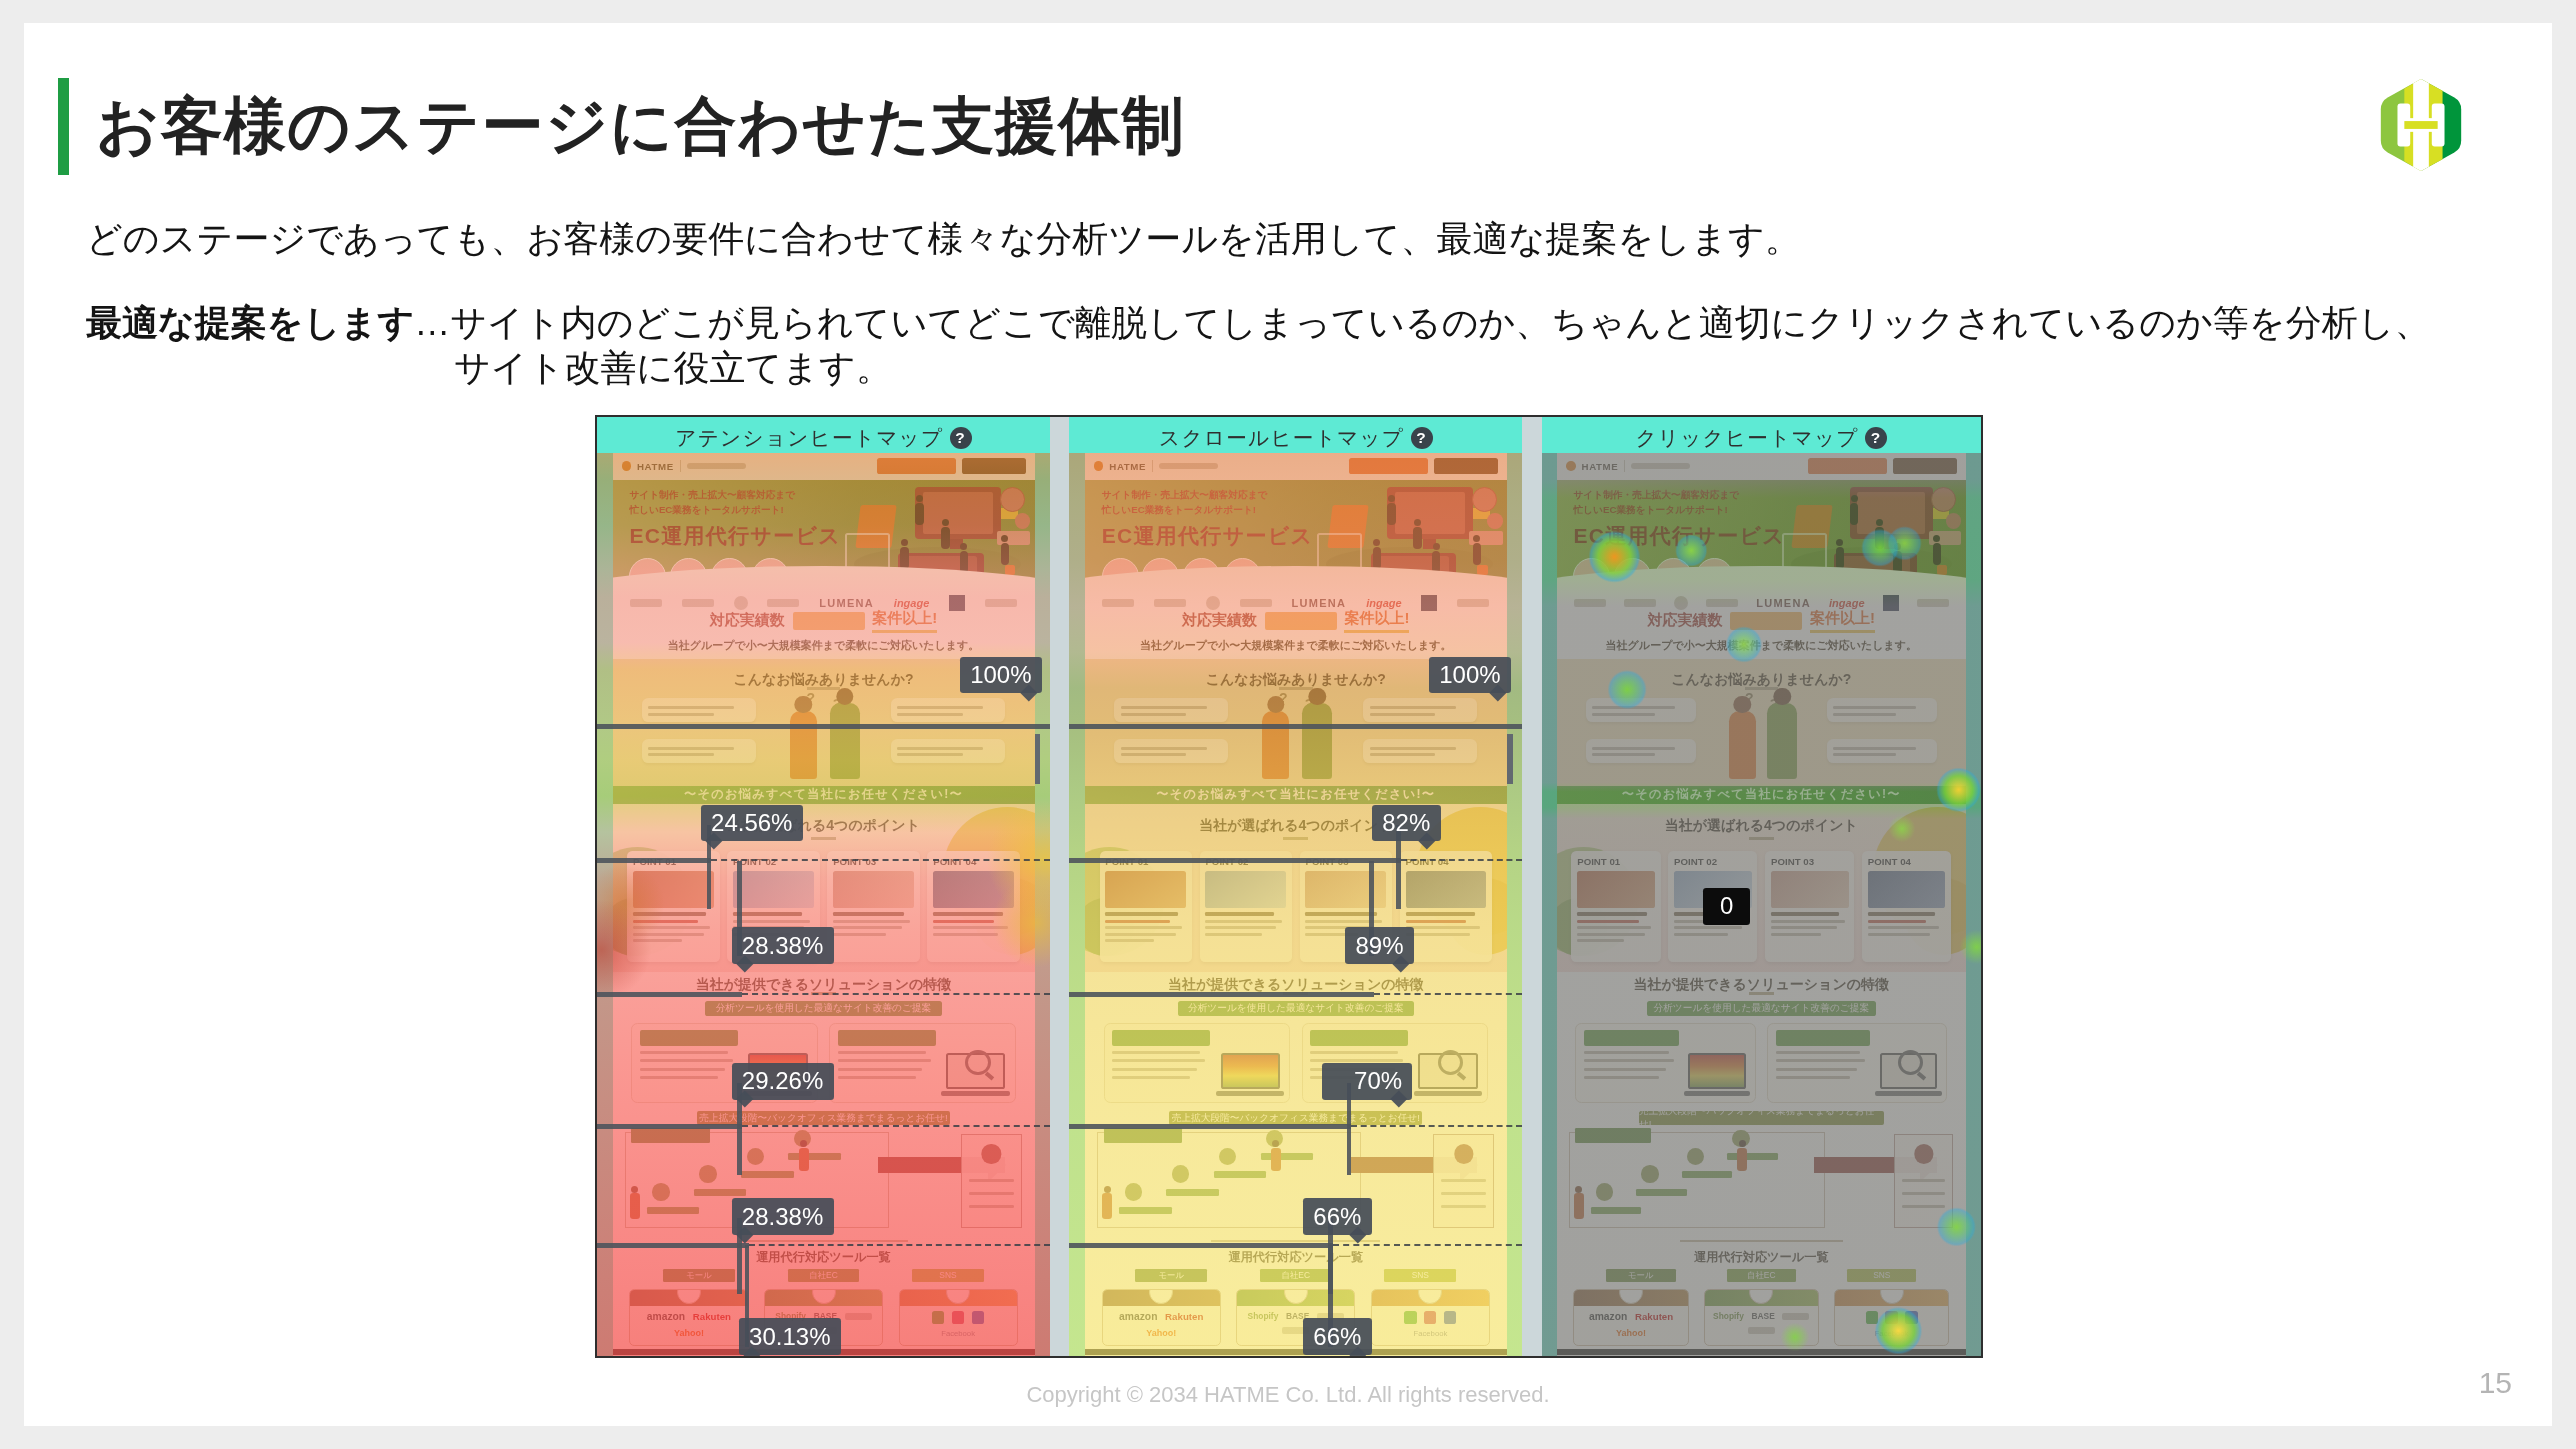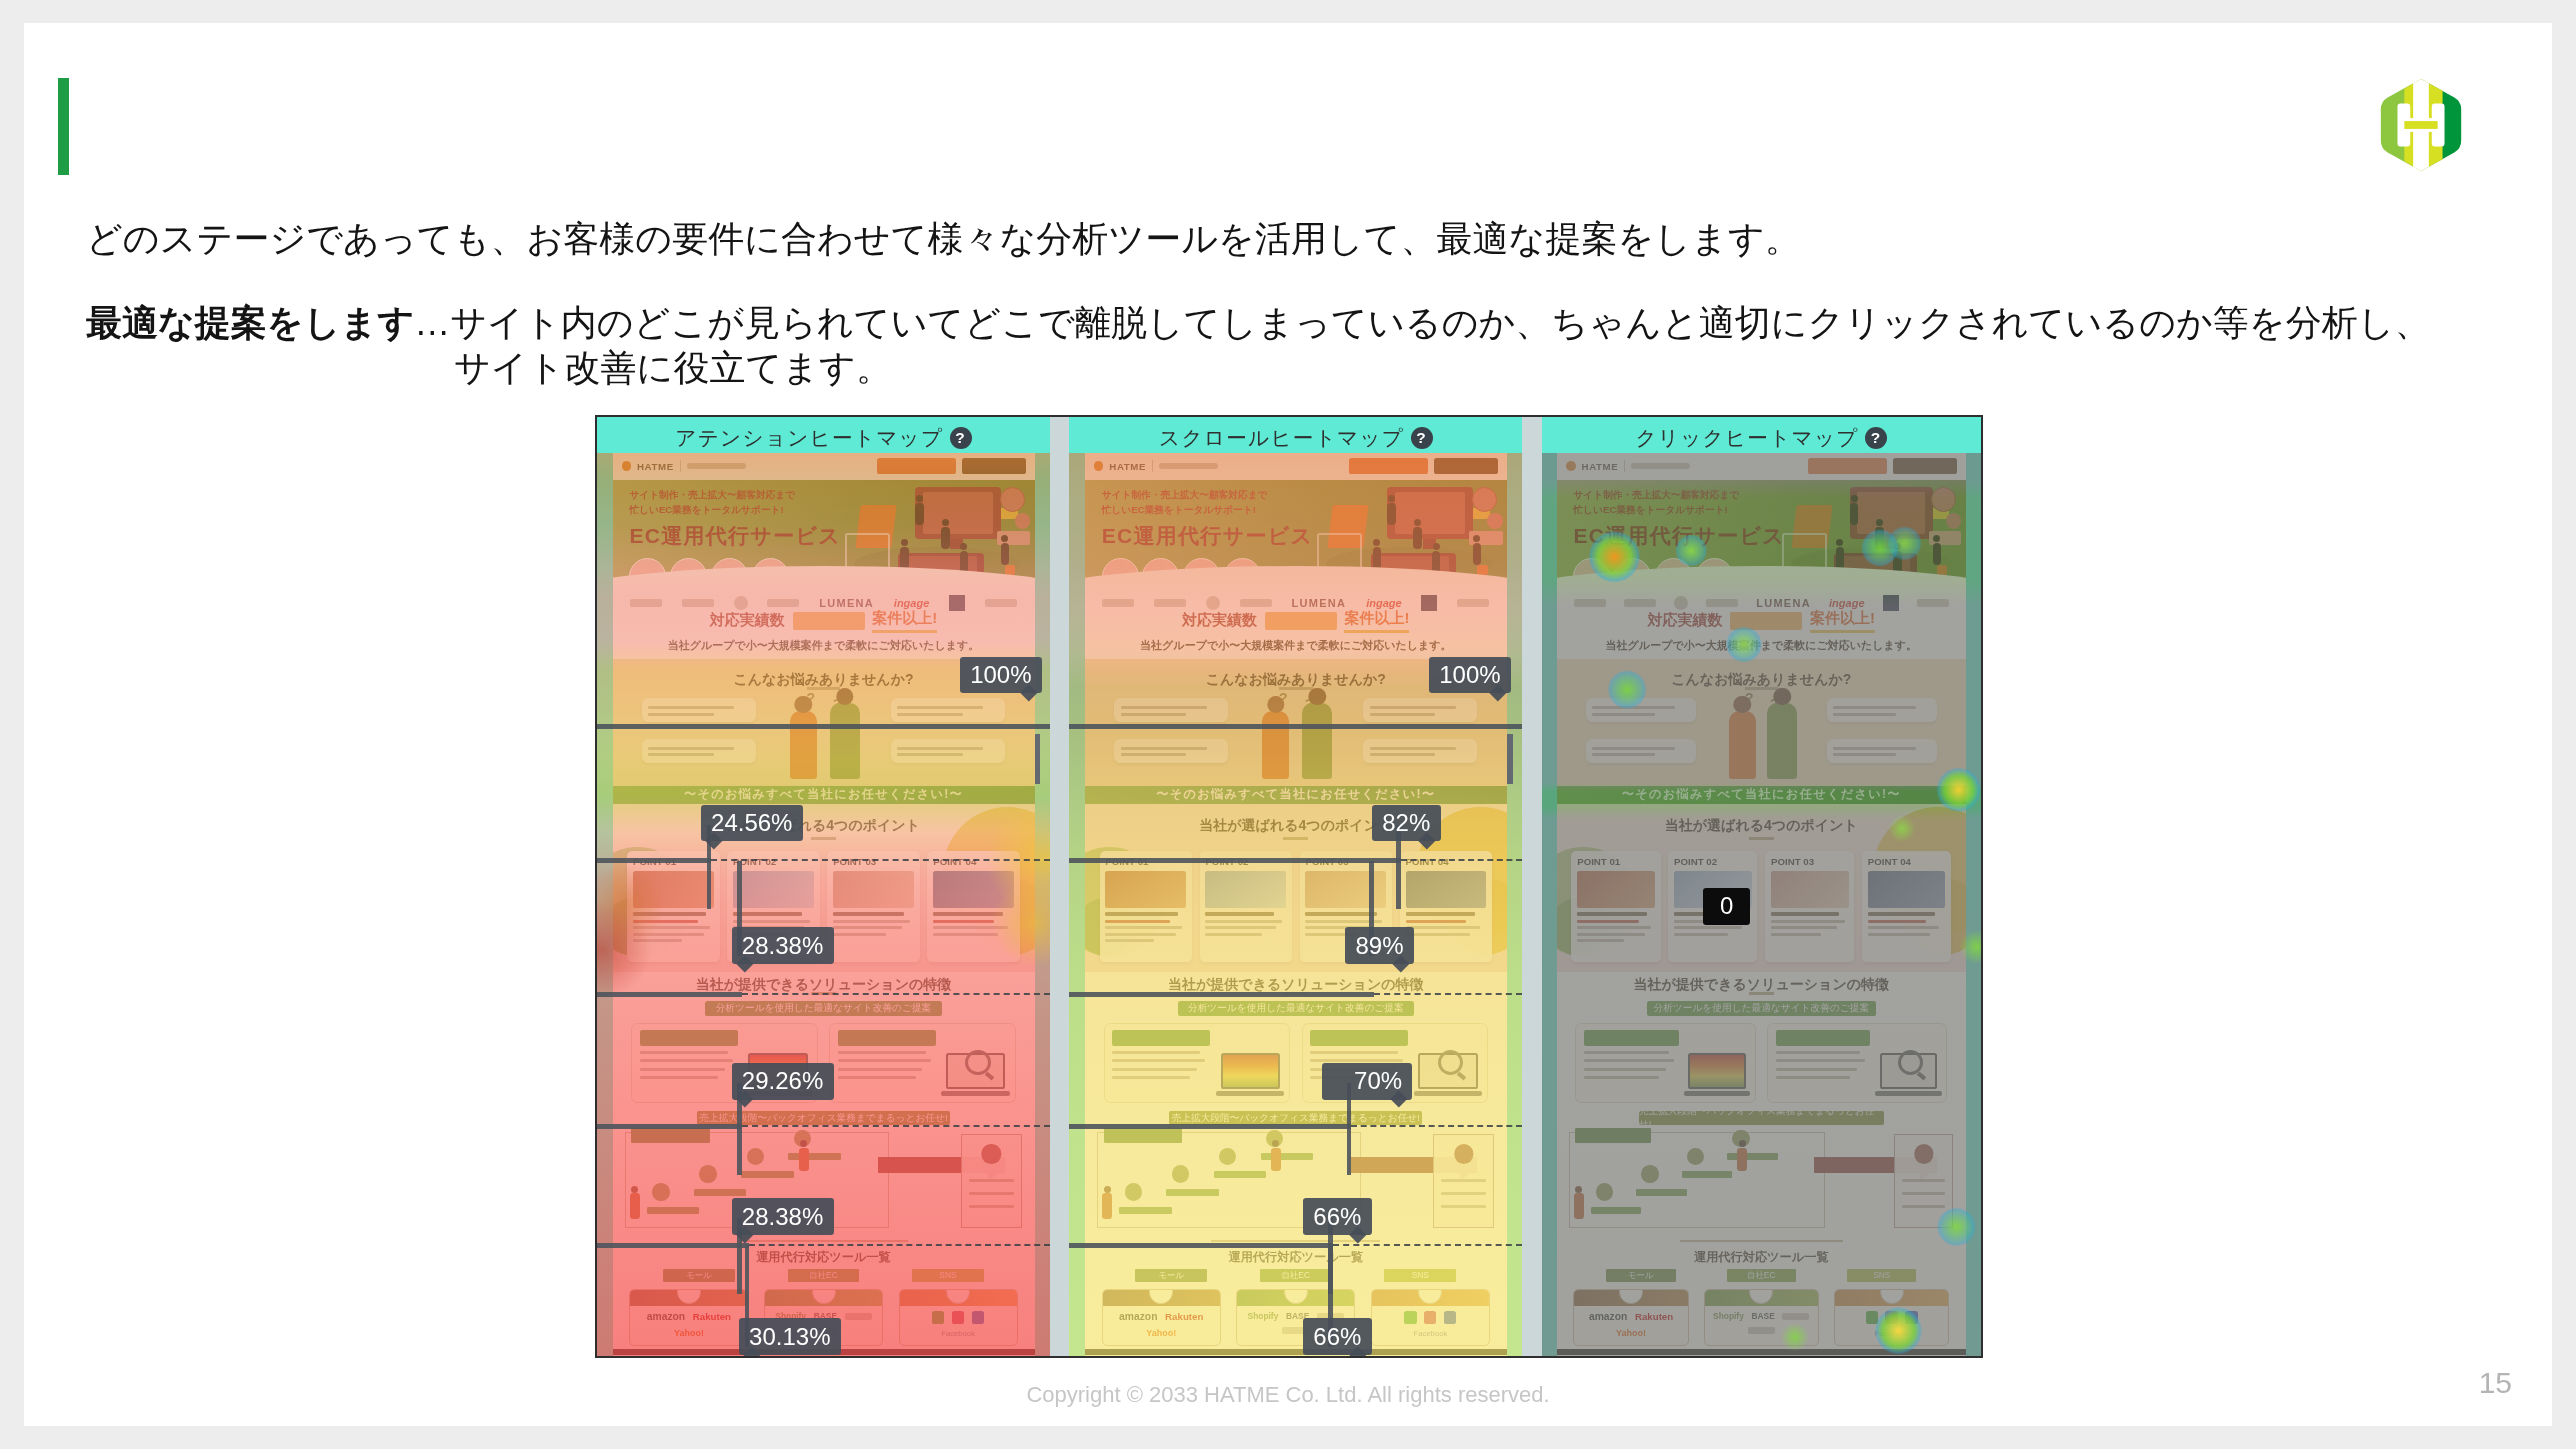--- a/index.html
+++ b/index.html
@@ -215,20 +215,21 @@
   
   .copyright{position:absolute;left:0;right:0;bottom:18px;text-align:center;font-size:22px;color:#c6c6c6;}
   .page-num{position:absolute;right:40px;bottom:26px;font-size:30px;color:#b4b4b4;}
 </style>
 </head>
 <body>
 
 <div class="slide">
   <div class="title-row">
     <div class="accent-bar"></div>
+    <div class="page-title">お客様のステージに合わせた支援体制</div>
   </div>
 
   <svg class="corner-logo" viewBox="0 0 100 100">
     <path d="M50 3 L84 22 Q91 26 91 34 L91 66 Q91 74 84 78 L50 97 Z" fill="#00953b"></path>
     <path d="M50 3 L16 22 Q9 26 9 34 L9 66 Q9 74 16 78 L50 97 Z" fill="#8dc63f"></path>
     <path d="M50 3 L72 15 L72 85 L50 97 L33 87 L33 13 Z" fill="#d7df23"></path>
     <path d="M50 3 L58 7.5 L58 92.5 L50 97 L42 92.5 L42 7.5 Z" fill="#ffffff"></path>
     <rect x="26" y="28" width="13" height="44" rx="3" fill="#ffffff"></rect>
     <rect x="61" y="28" width="13" height="44" rx="3" fill="#ffffff"></rect>
     <rect x="30" y="43" width="40" height="14" fill="#ffffff"></rect>
@@ -967,16 +968,16 @@
   </div>
   <div class="s-end"></div>
 </div>
           </div>
       <div class="ov ov-click"></div>
           <div class="pct dark" style="left: 36.8%; top: 48.2%;">0</div>
         </div>
     </div>
   </div>
 
-  <div class="copyright">Copyright © 2033 HATME Co. Ltd. All rights reserved.</div>
+  <div class="copyright">Copyright © 2034 HATME Co. Ltd. All rights reserved.</div>
   <div class="page-num">15</div>
 </div>
 
 
 </body></html>

